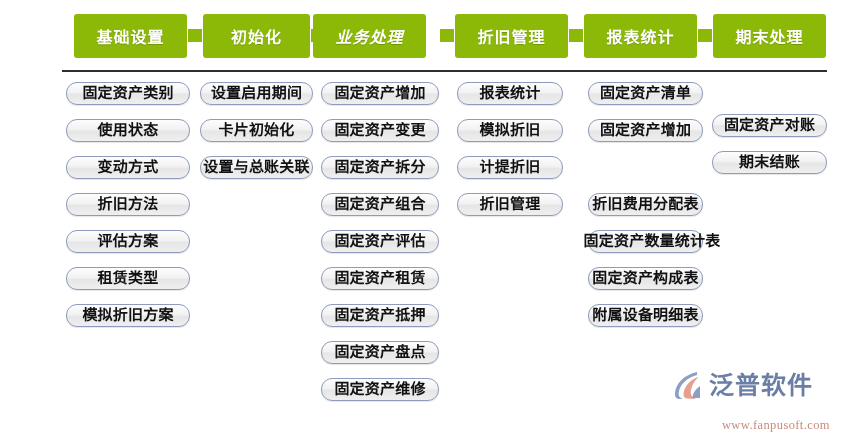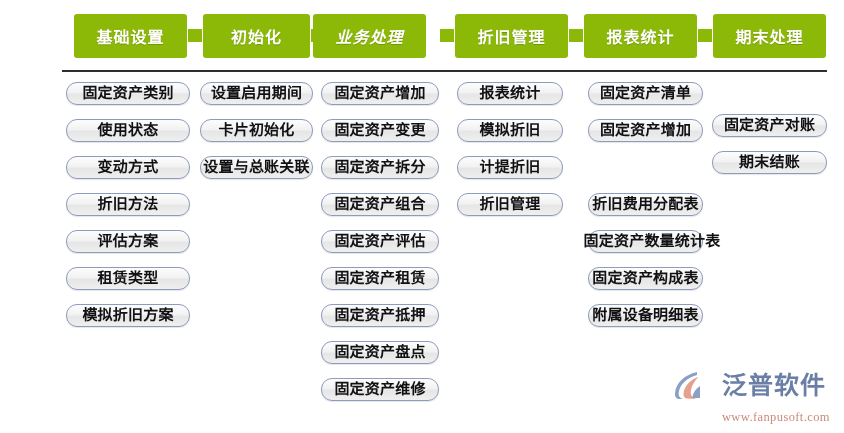--- a/index.html
+++ b/index.html
@@ -77,29 +77,29 @@
   .node.overflow .lbl{position:absolute;left:50%;transform:translateX(-50%);padding-left:13px;}
 
   .spacer{height:23px;margin-bottom:14px;}
 
   
   #watermark{
     position:absolute;
     right:14px;bottom:8px;
     width:160px;height:58px;
   }
-  #wm-row{display:flex;align-items:center;gap:18px;height:36px;}
+  #wm-row{display:flex;align-items:center;gap:5px;height:36px;}
   #wm-mark{width:34px;height:34px;flex:0 0 34px;}
   #wm-text{
     font-size:25px;font-weight:bold;color:#6b7fa6;
     letter-spacing:1px;line-height:1;white-space:nowrap;
   }
   #wm-url{
     font-size:12.5px;color:#c98a7a;letter-spacing:.4px;
-    text-align:right;margin-top:7px;white-space:nowrap;
+    text-align:right;margin-top:15px;white-space:nowrap;
     font-family:"Liberation Serif","DejaVu Serif",serif;
   }
 </style>
 </head>
 <body>
 
 <div id="flow-canvas">
 
   <div id="header-band">
       <div class="head-link" style="left: 188px;"></div>

